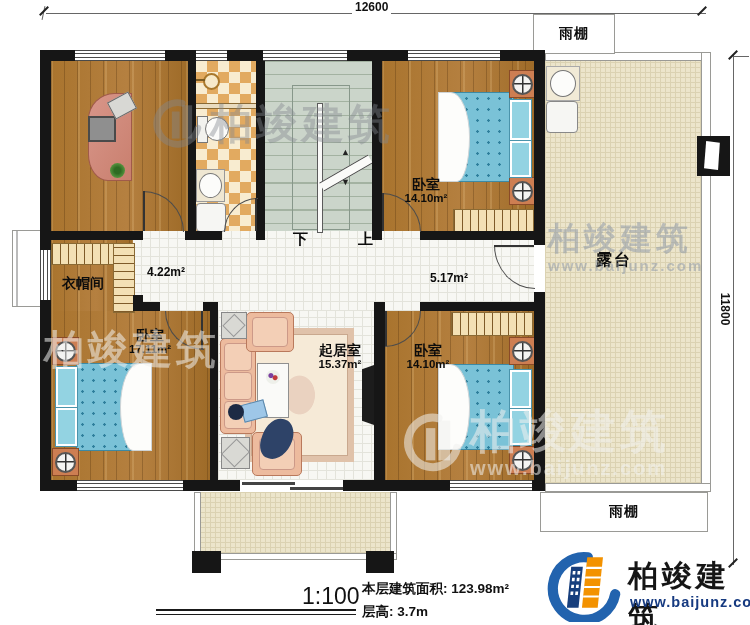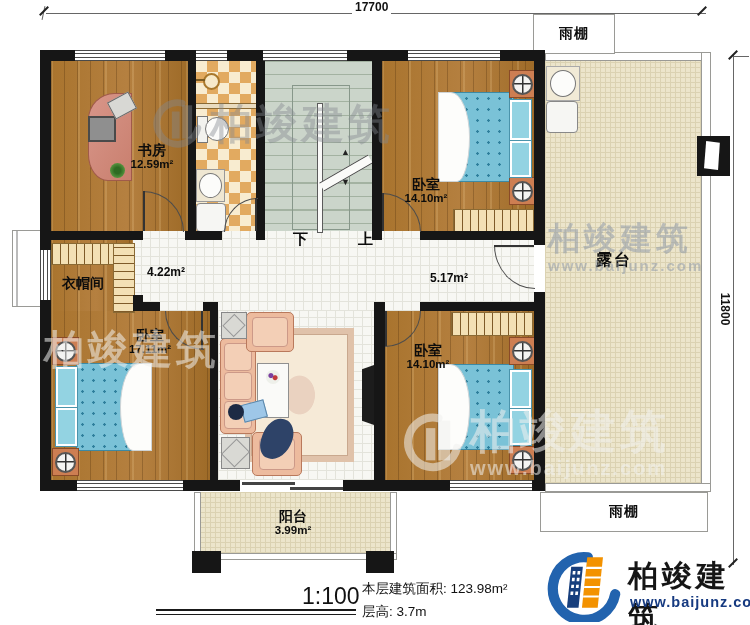--- a/index.html
+++ b/index.html
@@ -87,34 +87,34 @@
   .wm .wm-txt{display:flex;flex-direction:column;line-height:1;}
   .wm-gray{color:rgba(130,136,142,.42);}
   .wm-light{color:rgba(240,240,238,.55);}
   .wm-blue{color:rgba(135,148,165,.5);}
   .wm-name{font-weight:bold;letter-spacing:4px;}
   .wm-url{font-weight:bold;letter-spacing:2px;}
   
   .title-main{position:absolute;font-weight:bold;font-size:31px;letter-spacing:3px;color:#111;z-index:40;}
   .title-scale{position:absolute;font-size:23px;color:#111;z-index:40;}
   .title-rule{position:absolute;background:#1a1a1a;z-index:40;}
-  .info-line{position:absolute;font-weight:normal;font-size:13.5px;color:#111;z-index:40;}
+  .info-line{position:absolute;font-weight:bold;font-size:13.5px;color:#111;z-index:40;}
   .logo-name{position:absolute;font-weight:bold;font-size:30px;letter-spacing:4px;color:#151515;z-index:40;}
   .logo-url{position:absolute;font-weight:bold;font-size:14.5px;letter-spacing:1px;color:#163a80;z-index:40;}
 </style>
 </head>
 <body>
 
 <div class="plan">
 
   <div class="dimline" style="left:46px;top:13px;width:660px;height:1px;"></div>
   <div class="tick" style="left:38px;top:10px;"></div>
   <div class="tick" style="left:696px;top:10px;"></div>
   <div class="dimline" style="left:43px;top:6px;width:1px;height:14px;transform:rotate(12deg);"></div>
-  <div class="dimtext" style="left:352px;top:0px;">17700</div>
+  <div class="dimtext" style="left:352px;top:0px;">12600</div>
 
   <div class="dimline" style="left:733px;top:55px;width:1px;height:510px;"></div>
   <div class="dimline" style="left:733px;top:56px;width:16px;height:1px;"></div>
   <div class="tick" style="left:727px;top:54px;"></div>
   <div class="tick" style="left:727px;top:562px;"></div>
   <div class="dimtext" style="left:706px;top:302px;transform:rotate(90deg);transform-origin:center;">11800</div>
 
   <div class="canopy" style="left:533px;top:14px;width:80px;height:38px;">
     <span class="canopy-label">雨棚</span>
   </div>
@@ -279,44 +279,40 @@
   </div>
   <div class="person" style="left:262px;top:418px;width:30px;height:42px;transform:rotate(18deg);"></div>
   <div class="person" style="left:228px;top:404px;width:16px;height:16px;border-radius:50%;background:#1d2a44;"></div>
   <div class="furn" style="left:242px;top:402px;width:22px;height:16px;background:#9ec7e8;border:1px solid #5b86a8;transform:rotate(-15deg);z-index:13;"></div>
   <div class="tv" style="left:362px;top:365px;width:12px;height:60px;"></div>
 
   <div class="fixture" style="left:546px;top:66px;width:32px;height:33px;background:#f1ead6;border:1px solid #aaa;"></div>
   <div class="fixture oval" style="left:550px;top:70px;width:24px;height:25px;"></div>
   <div class="fixture washer" style="left:546px;top:101px;width:30px;height:30px;"></div>
 
-  <div class="rlabel" style="left:112px;top:143px;width:80px;">
-    <span>书房</span>
-    <span class="area">12.59m²</span>
-  </div>
   <div class="rlabel" style="left:386px;top:177px;width:80px;">
     <span>卧室</span>
     <span class="area">14.10m²</span>
   </div>
   <div class="rlabel" style="left:52px;top:276px;width:62px;">
     <span>衣帽间</span>
   </div>
   <div class="rlabel" style="left:110px;top:328px;width:80px;">
     <span>卧室</span>
     <span class="area">17.11m²</span>
   </div>
+  <div class="rlabel" style="left:300px;top:343px;width:80px;">
+    <span>起居室</span>
+    <span class="area">15.37m²</span>
+  </div>
   <div class="rlabel" style="left:388px;top:343px;width:80px;">
     <span>卧室</span>
     <span class="area">14.10m²</span>
   </div>
   <div class="big-label" style="left:596px;top:250px;text-align:center;">露台</div>
-  <div class="rlabel" style="left:258px;top:509px;width:70px;">
-    <span>阳台</span>
-    <span class="area">3.99m²</span>
-  </div>
   <div class="small-label" style="left:147px;top:265px;">4.22m²</div>
   <div class="small-label" style="left:430px;top:271px;">5.17m²</div>
 
   <div class="wm wm-gray" style="left:150px;top:98px;">
     <svg width="52" height="52" viewBox="0 0 100 100">
         <path d="M62 10 A40 40 0 1 0 92 58" fill="none" stroke="currentColor" stroke-width="13" stroke-linecap="round"></path>
         <rect x="42" y="26" width="15" height="52" fill="currentColor"></rect>
         <rect x="62" y="14" width="19" height="64" fill="currentColor"></rect>
       </svg>
     <div class="wm-txt">

